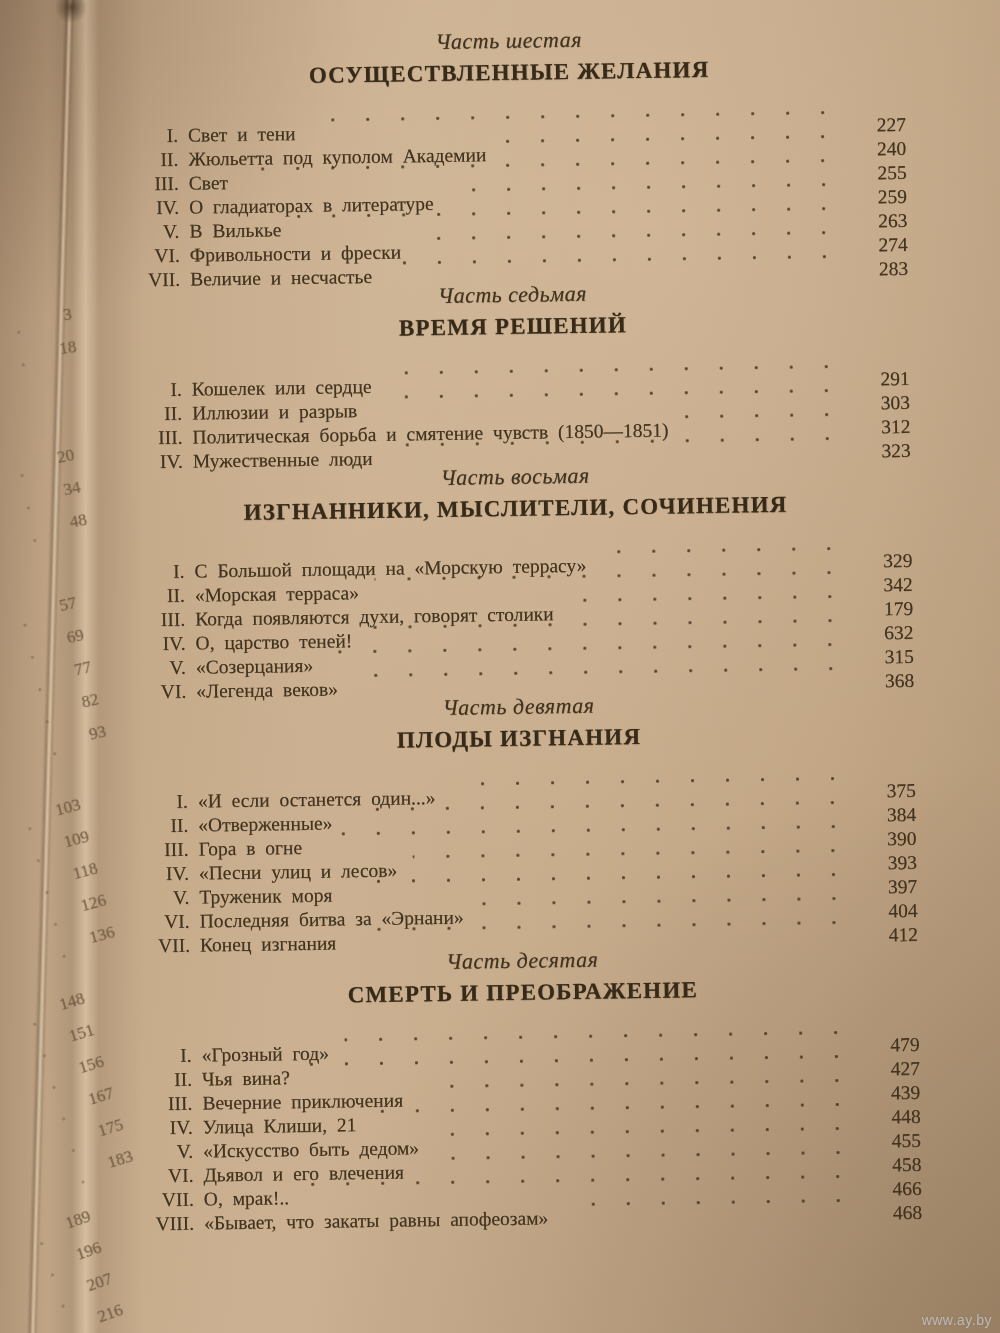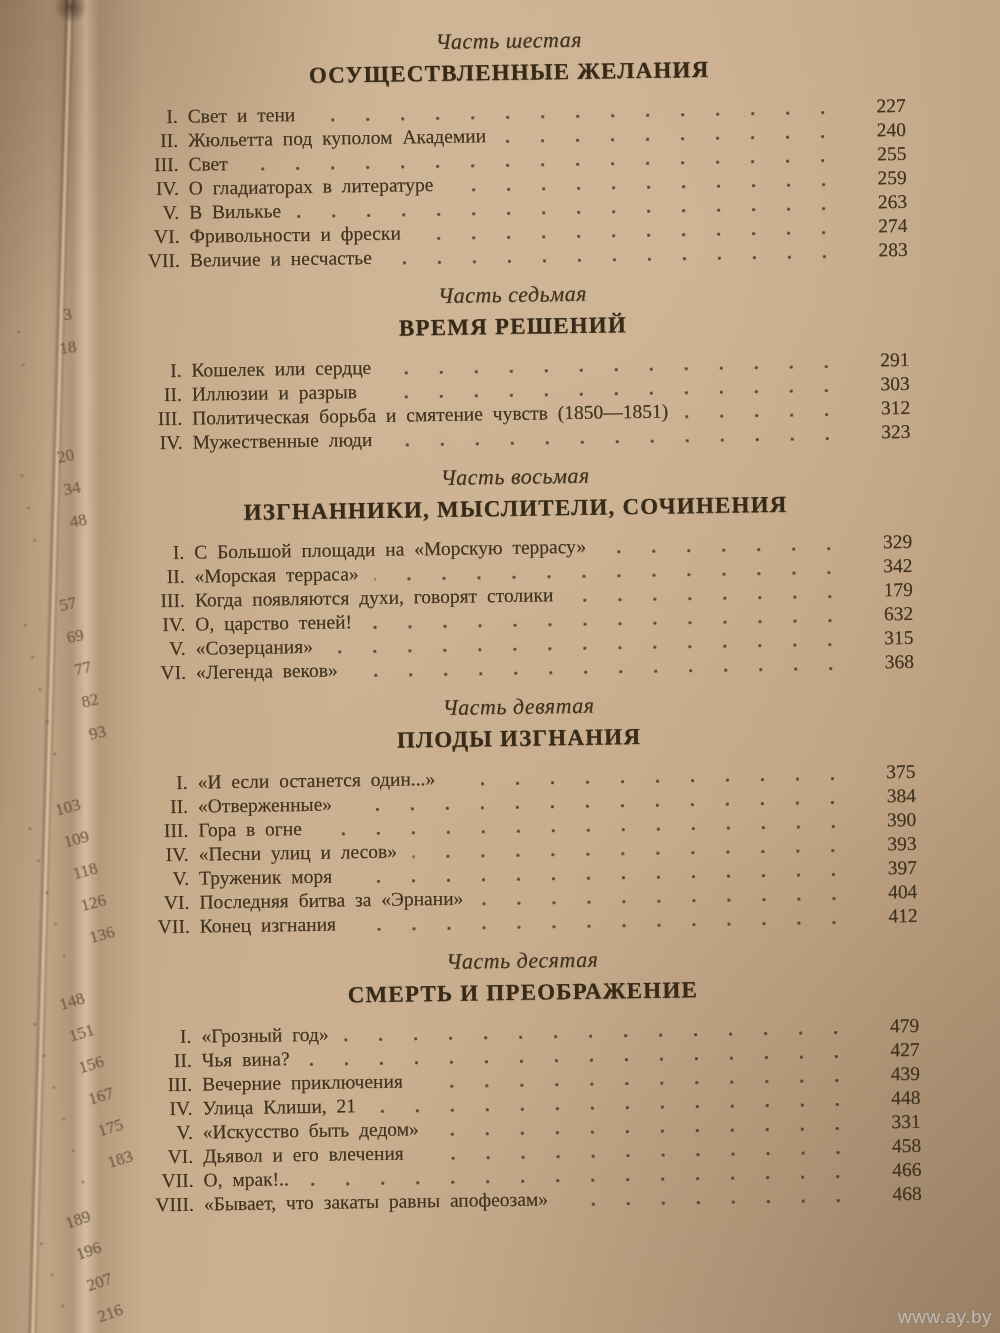--- a/index.html
+++ b/index.html
@@ -77,25 +77,25 @@
     text-shadow:.2px .3px .6px rgba(60,45,28,.5);
   }
   .num{flex:none;width:64px;text-align:right;margin-right:10px;}
   .etitle{flex:none;word-spacing:5px;}
   .leader{
     flex:1 1 auto;min-width:0;height:7px;align-self:flex-end;
     margin:0 12px 4px 16px;
     background-image:radial-gradient(circle, rgba(66,50,32,.85) 1.15px, rgba(66,50,32,0) 1.9px);
     background-size:35px 7px;background-position:100% 50%;background-repeat:repeat-x;
   }
-  .pg{flex:none;width:54px;text-align:right;}
+  .pg{flex:none;width:54px;text-align:right;margin-top:19px;}
   
   .watermark{
     position:absolute;right:8px;bottom:5px;
-    font-family:"Liberation Sans", sans-serif;font-size:19px;letter-spacing:.5px;
+    font-family:"Liberation Sans", sans-serif;font-size:14px;letter-spacing:.5px;
     color:rgba(235,235,235,.55);text-shadow:0 0 2px rgba(110,110,110,.65);
   }
 </style>
 </head>
 <body>
 
 <div class="photo">
   <div class="gutter-shade"></div>
   <div class="crease"></div>
   <div class="smudge"></div>
@@ -386,21 +386,21 @@
     <span class="num">IV.</span>
     <span class="etitle">Улица Клиши, 21</span>
     <span class="leader"></span>
     <span class="pg">448</span>
   </div>
 
   <div class="row">
     <span class="num">V.</span>
     <span class="etitle">«Искусство быть дедом»</span>
     <span class="leader"></span>
-    <span class="pg">331</span>
+    <span class="pg">455</span>
   </div>
 
   <div class="row">
     <span class="num">VI.</span>
     <span class="etitle">Дьявол и его влечения</span>
     <span class="leader"></span>
     <span class="pg">458</span>
   </div>
 
   <div class="row">

